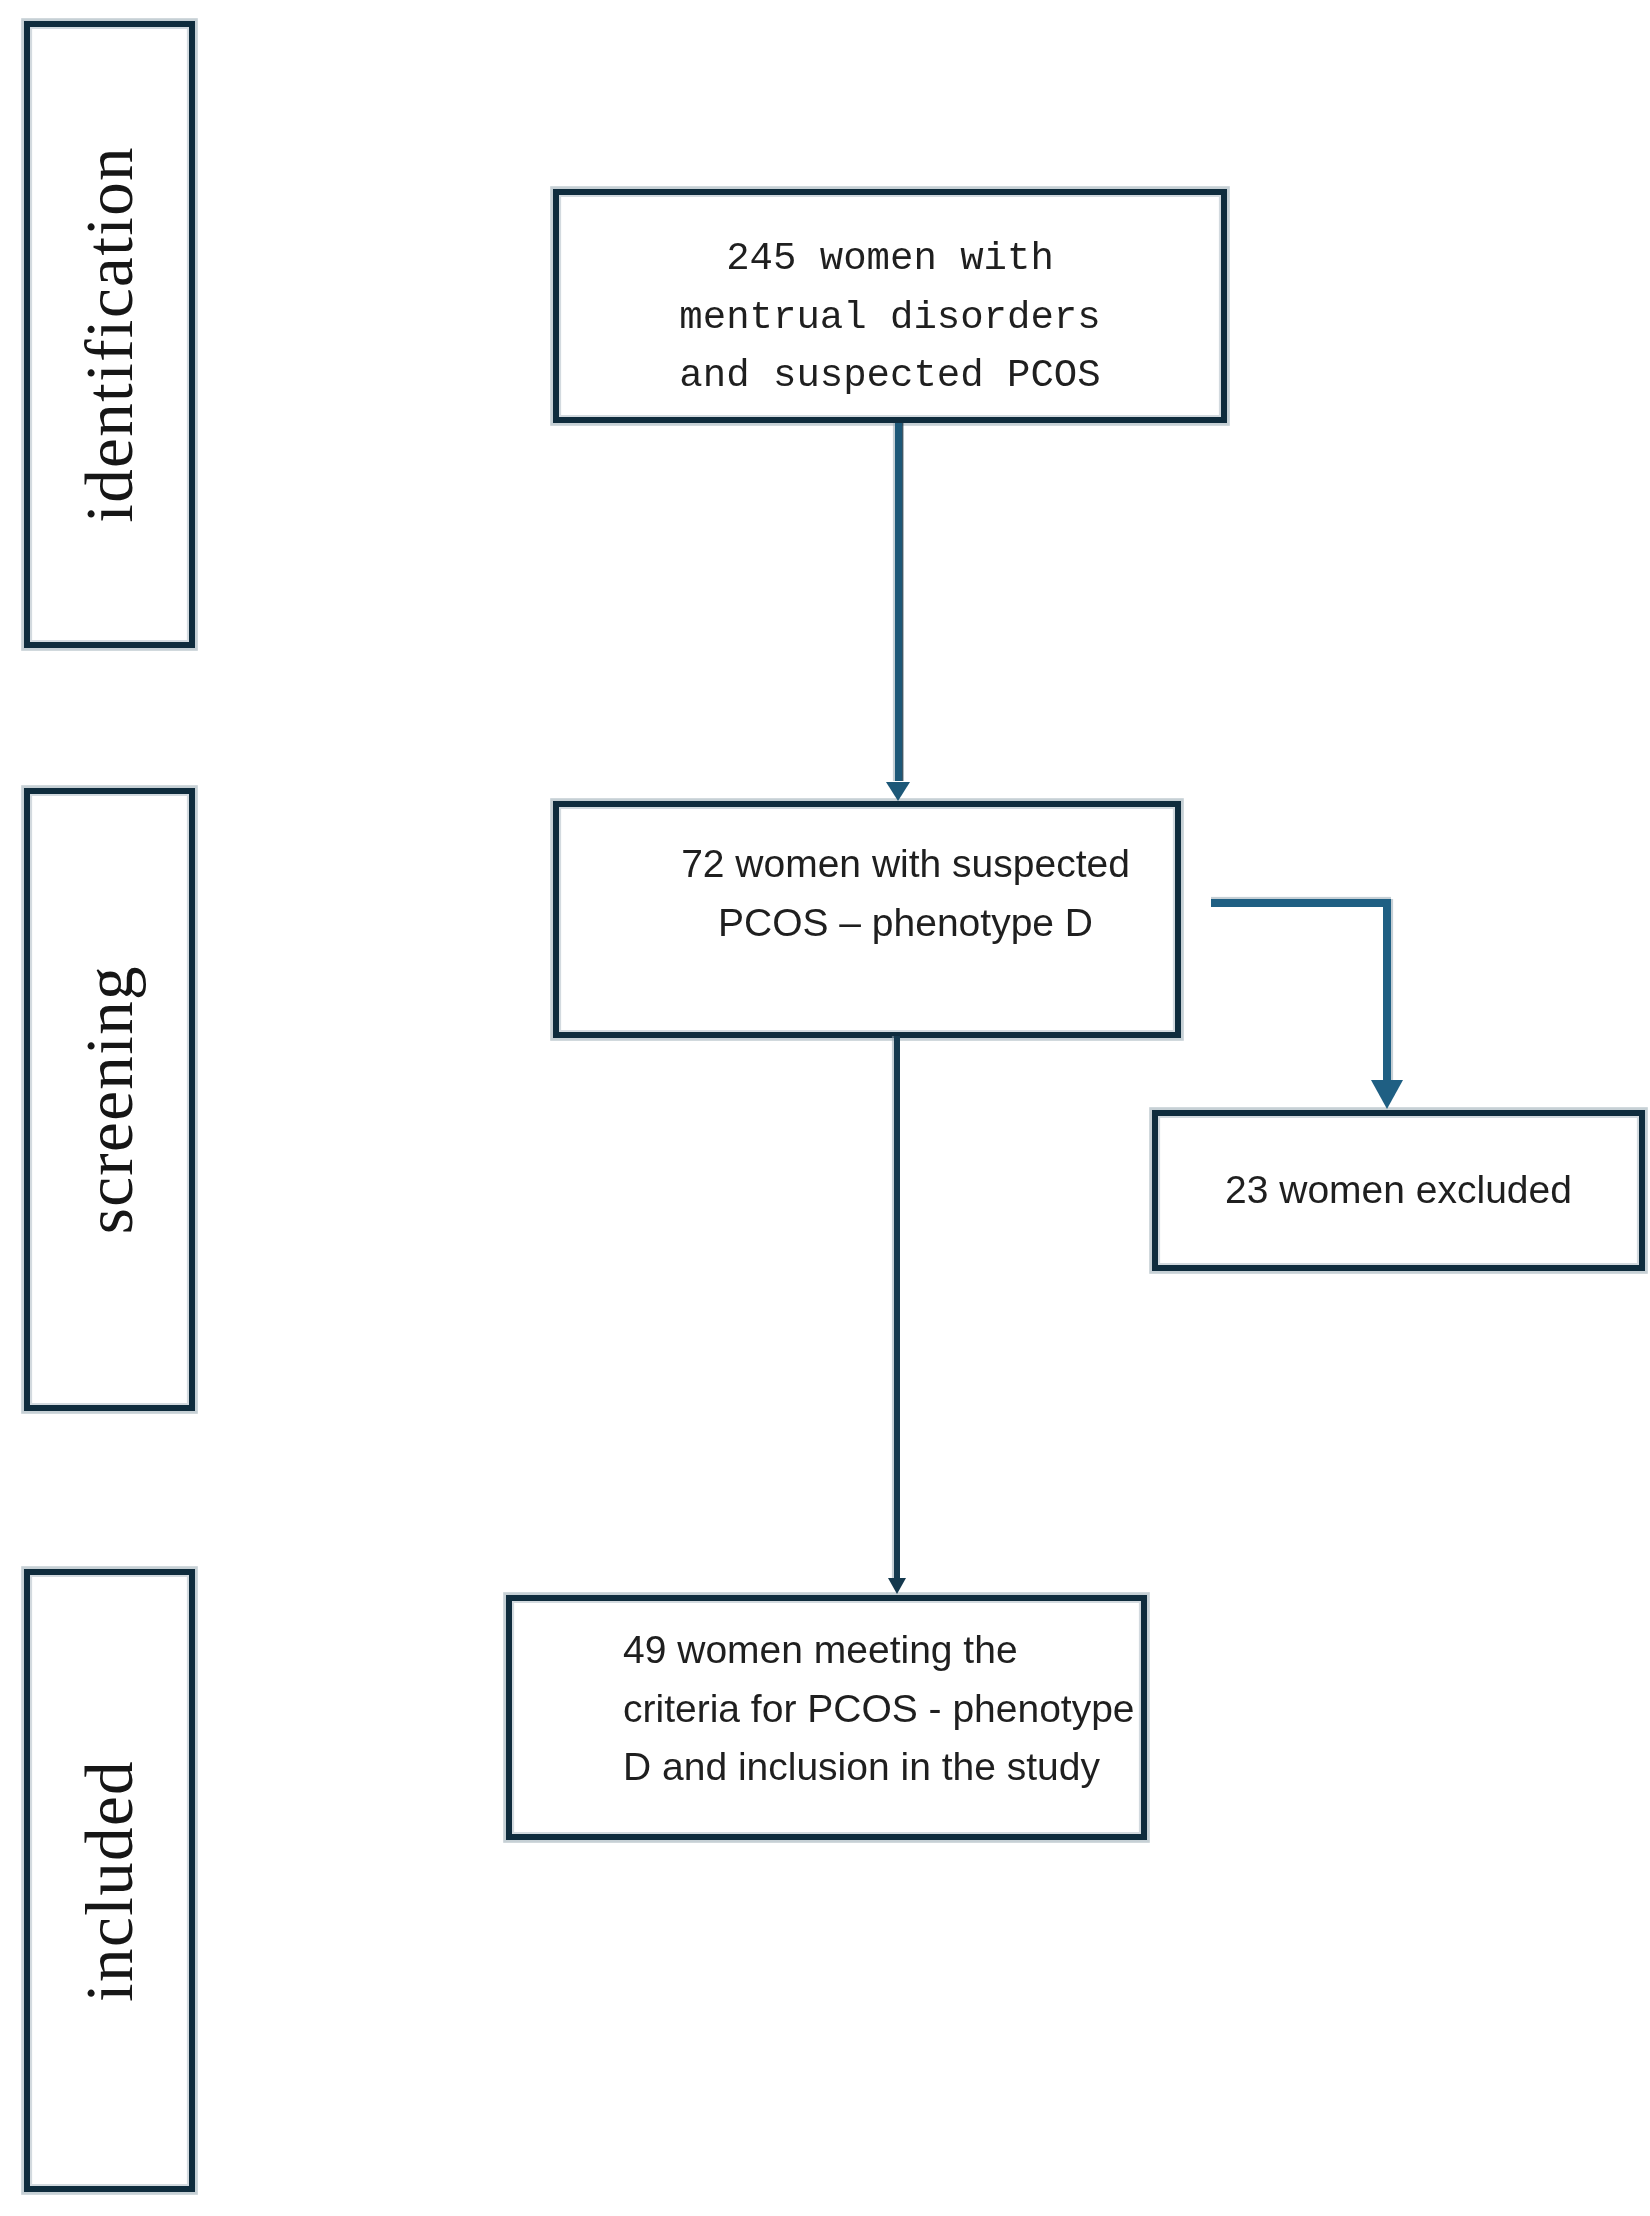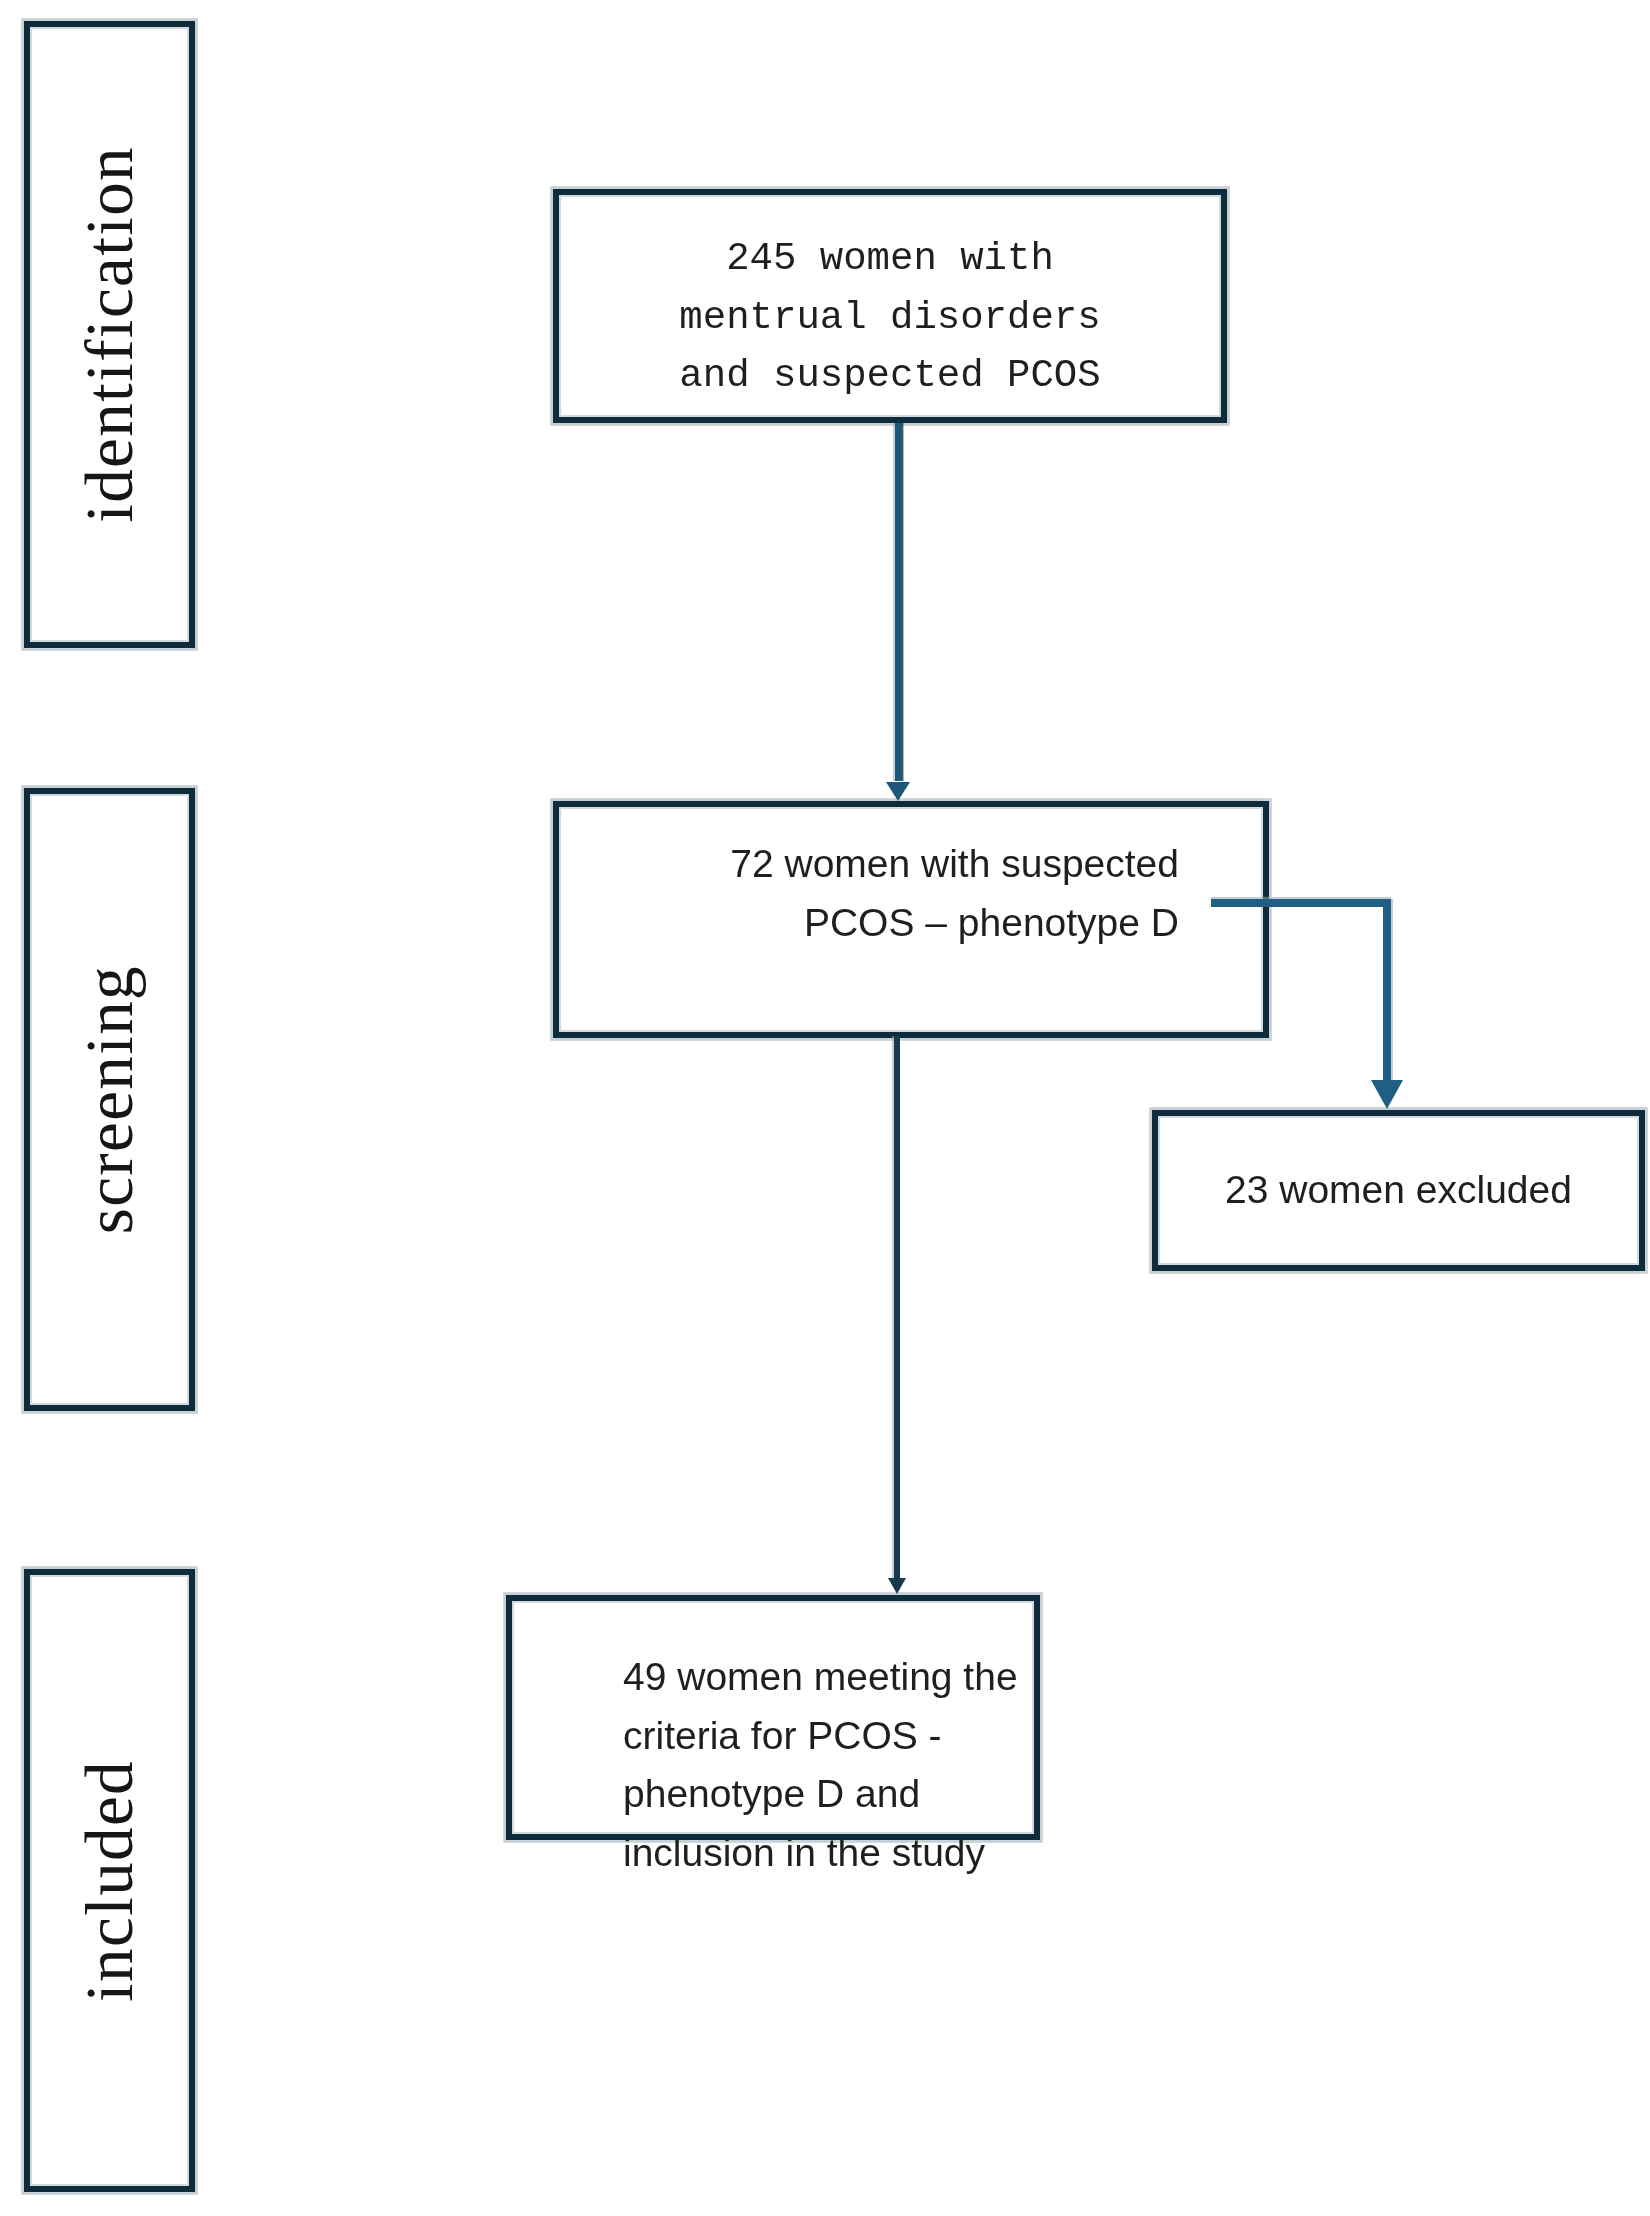--- a/index.html
+++ b/index.html
@@ -52,27 +52,27 @@
     box-shadow: 0 0 0 2.8px rgba(128,150,162,0.45), inset 0 0 0 2.1px rgba(128,150,162,0.35);
     color: #1f1f1f;
     font-size: 39px;
     line-height: 1.5;
   }
   .flow-box .txt { display: block; }
 
   .box-identified { left: 553px;  top: 189px;  width: 674px; height: 234px; padding-top: 35px; text-align: center; font-family: Liberation Mono, monospace; }
   .box-identified .txt { max-width: 488px; margin: 0 auto; }
 
-  .box-suspected  { left: 553px;  top: 801px; width: 716px; height: 237px; padding: 28px 14px 0 91px; text-align: right; }
+  .box-suspected  { left: 553px;  top: 801px; width: 628px; height: 237px; padding: 28px 14px 0 91px; text-align: center; }
   .box-suspected .txt { max-width: 529px; }
 
   .box-excluded   { left: 1152px; top: 1110px; width: 493px; height: 161px;
                     display: flex; align-items: center; justify-content: center; text-align: center; }
 
-  .box-included   { left: 506px;  top: 1595px; width: 534px; height: 245px; padding: 47px 0 0 111px; text-align: left; }
+  .box-included   { left: 506px;  top: 1595px; width: 641px; height: 245px; padding: 20px 0 0 111px; text-align: left; }
   .box-included .txt { max-width: 578px; }
 
   
   .connector {
     position: absolute;
     background: #1d5878;
   }
   .conn-v1 { left: 895px; top: 423px;  width: 7px; height: 358px; background: #1d5878;
              box-shadow: 1.4px 0 0 rgba(15,44,61,0.8), -2.1px 0 0 rgba(150,168,178,0.55); }
   .conn-v2 { left: 894px; top: 1036px; width: 6.3px;  height: 542px; background: #15394e;

